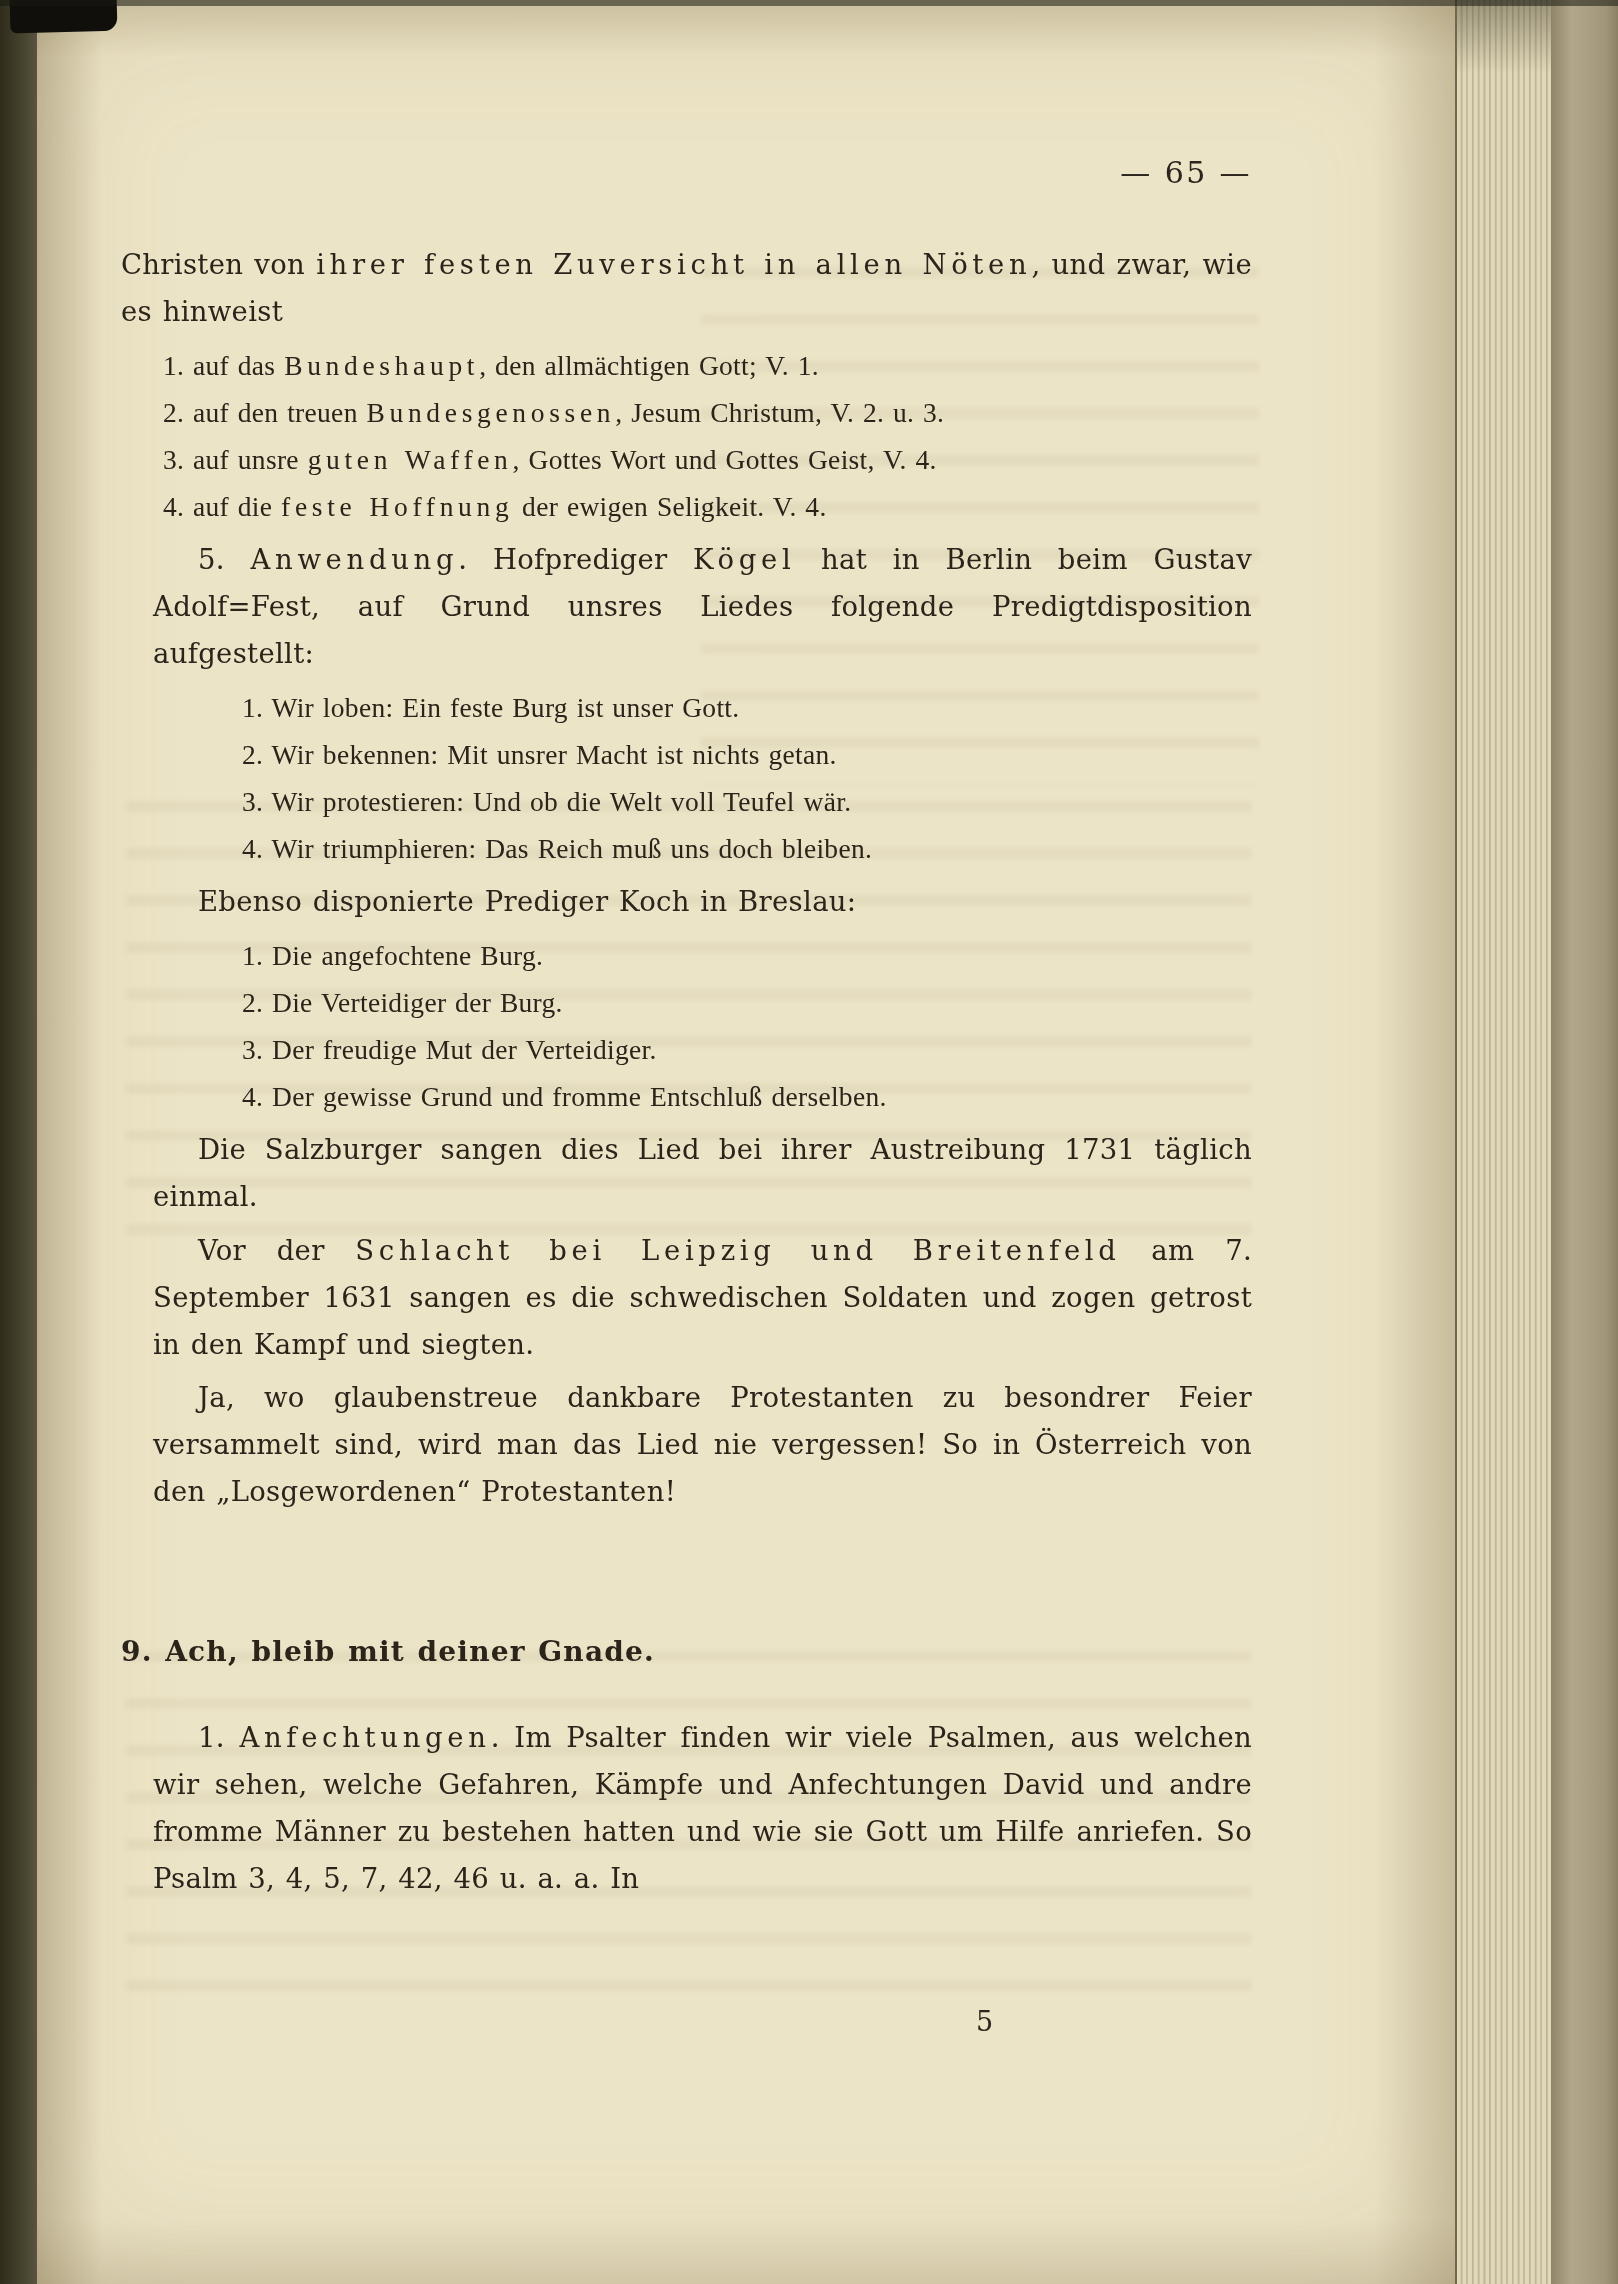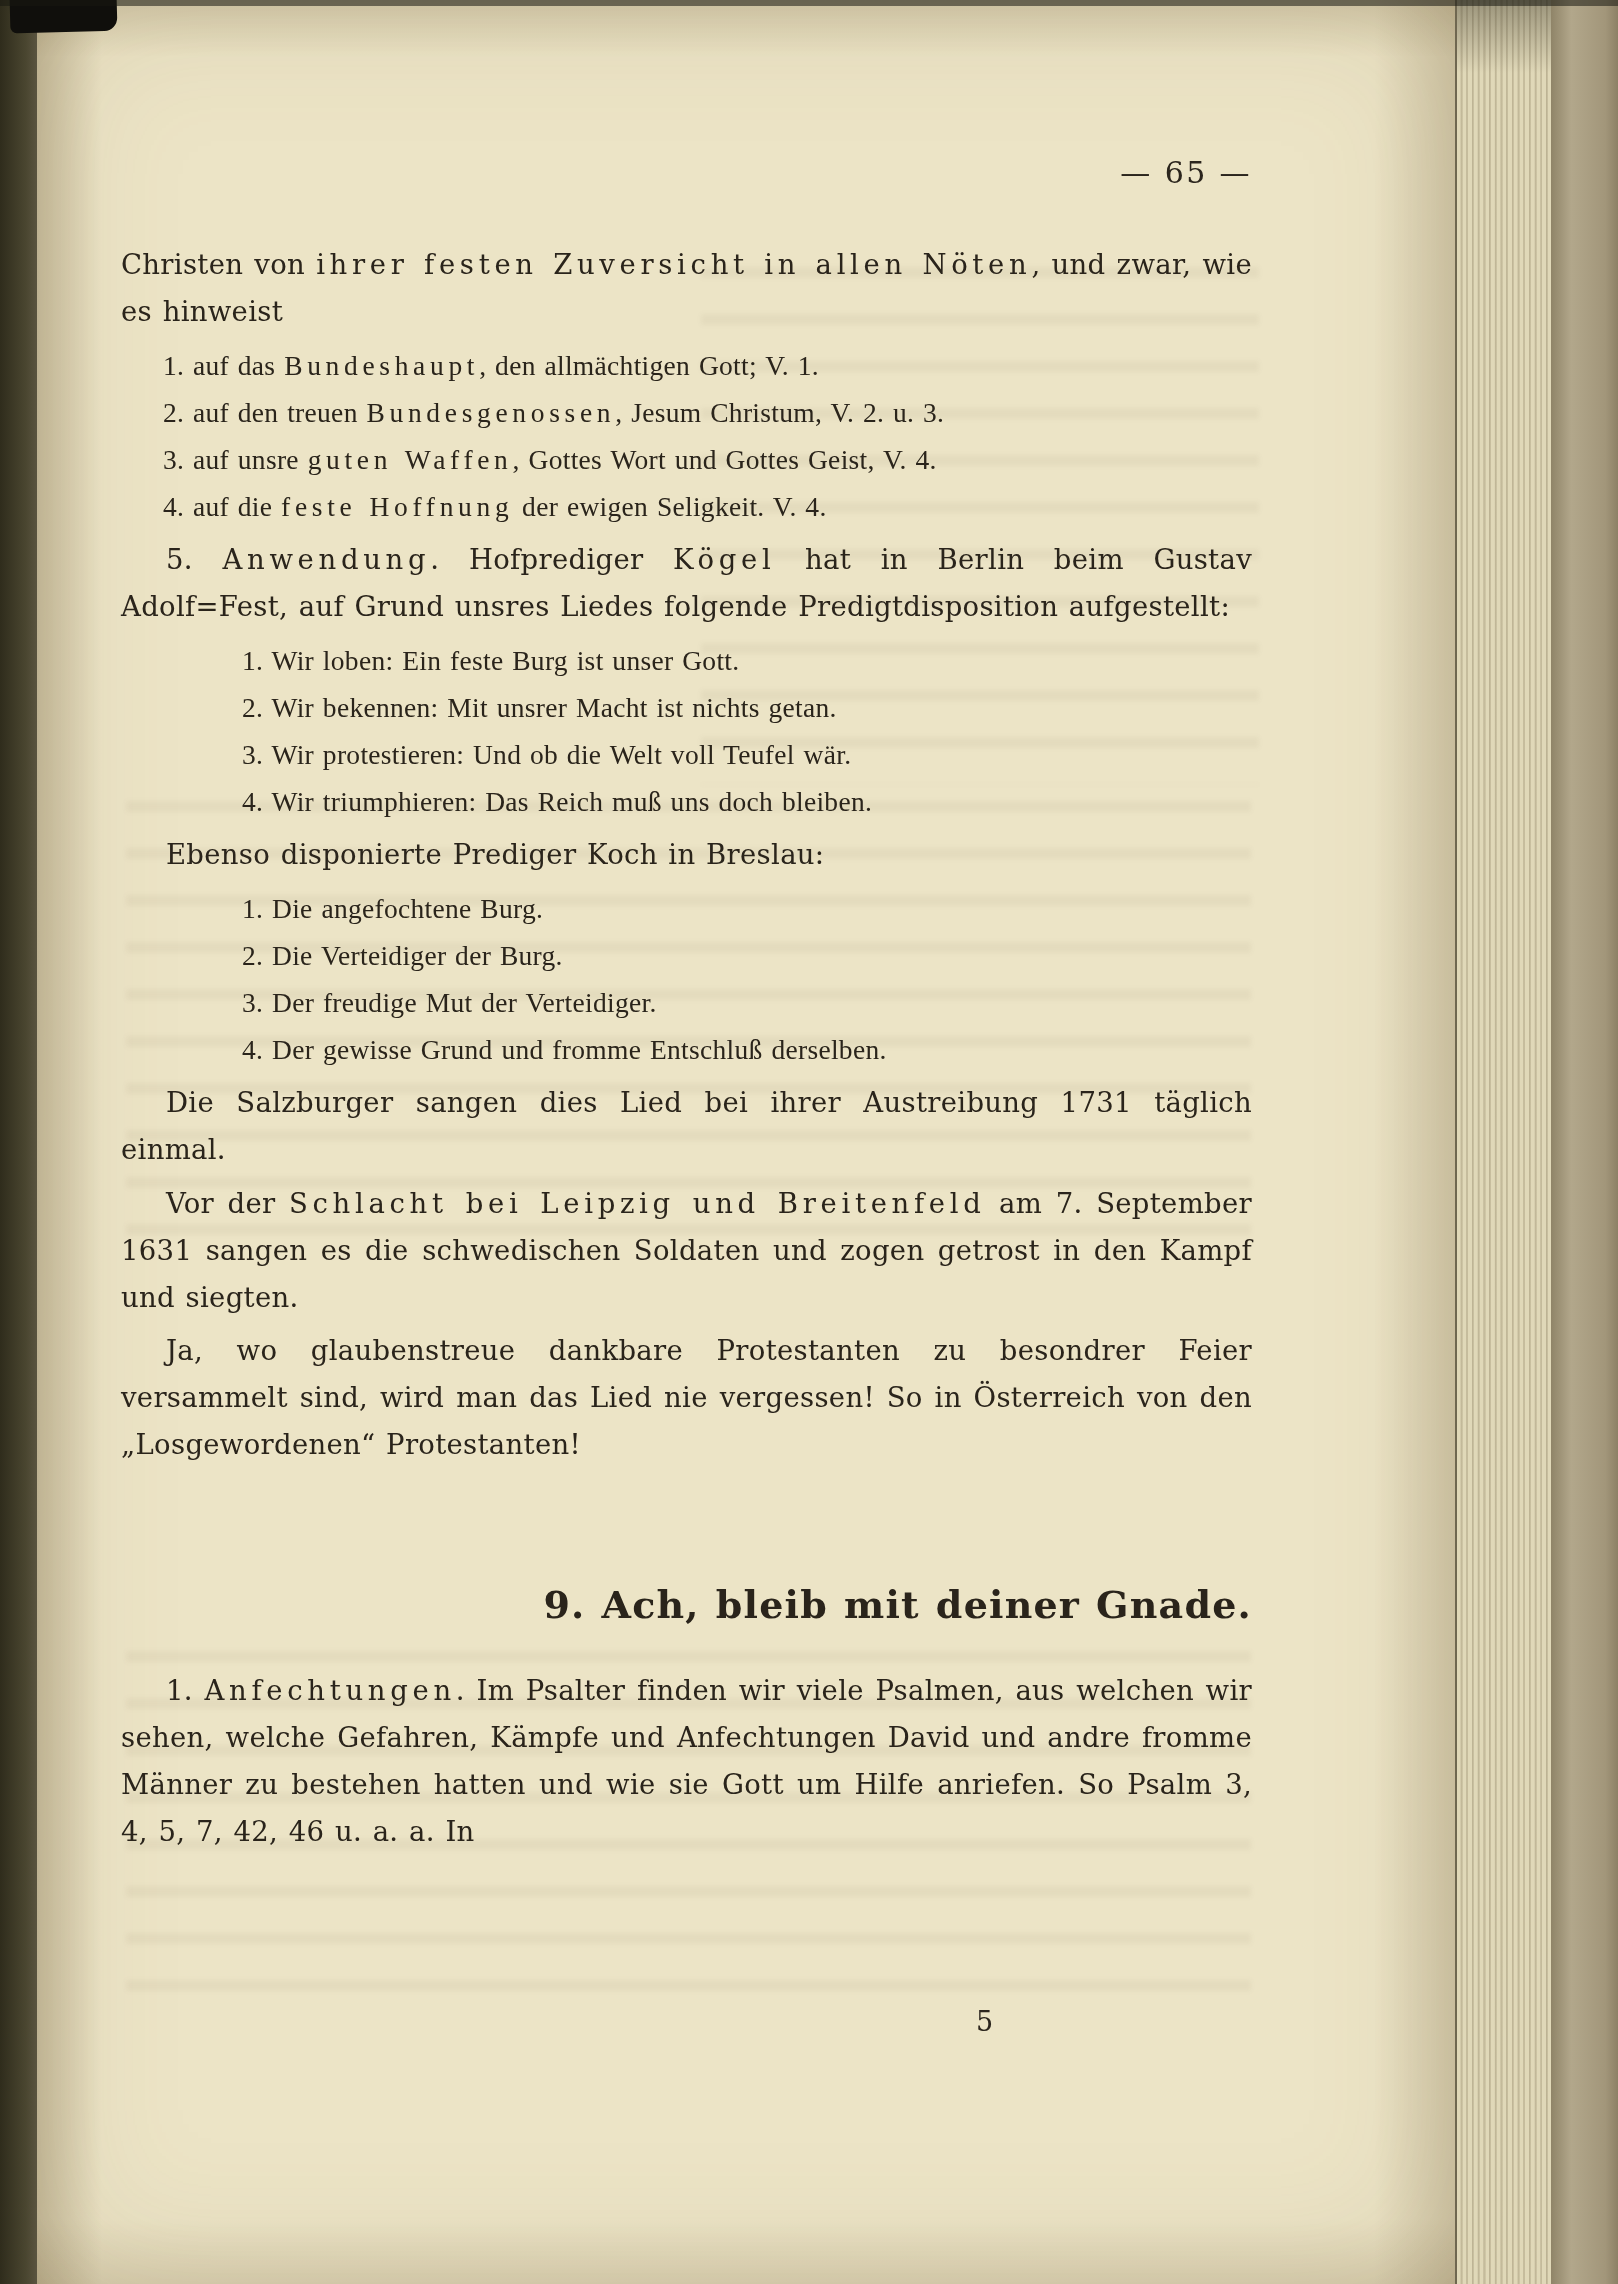--- a/index.html
+++ b/index.html
@@ -108,34 +108,34 @@
     color: #2a241b;
     font-size: 27.5px;
     line-height: 47px;
     letter-spacing: 0.3px;
     word-spacing: 1.6px;
     text-align: justify;
   }
   .text-column p, .text-column h2, .text-column .list { margin: 0; }
   .para, .list { margin-top: 6.5px !important; }
   .text-column > :first-child { margin-top: 0 !important; }
-  .para.indent { text-indent: 45px; }
+  .para.indent { text-indent: 45px; margin-left: 32px; }
   .list.level1 { margin-left: 42px; }
   .list.level2 { margin-left: 121px; }
   .list-item {
     padding-left: 37px;
     text-indent: -37px;
     text-align: justify;
     font-family: Liberation Serif, serif;
   }
   .sperr { letter-spacing: 0.17em; }
   .heading {
     margin-top: 113px !important;
-    text-align: right;
-    font-size: 38px;
+    text-align: left;
+    font-size: 28px;
     font-weight: 700;
     letter-spacing: 1.2px;
     text-indent: 0;
   }
   .byline {
     margin-top: 37px !important;
     text-align: center;
     font-size: 28px;
     text-indent: 0;
   }

